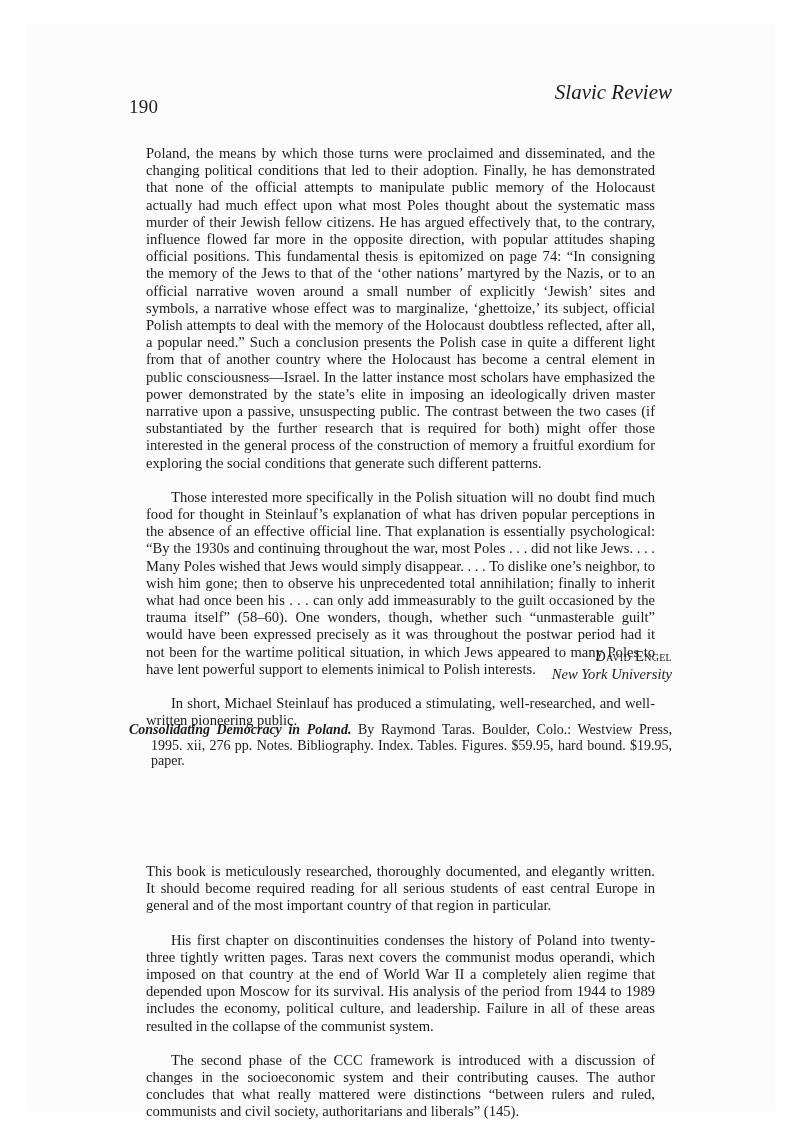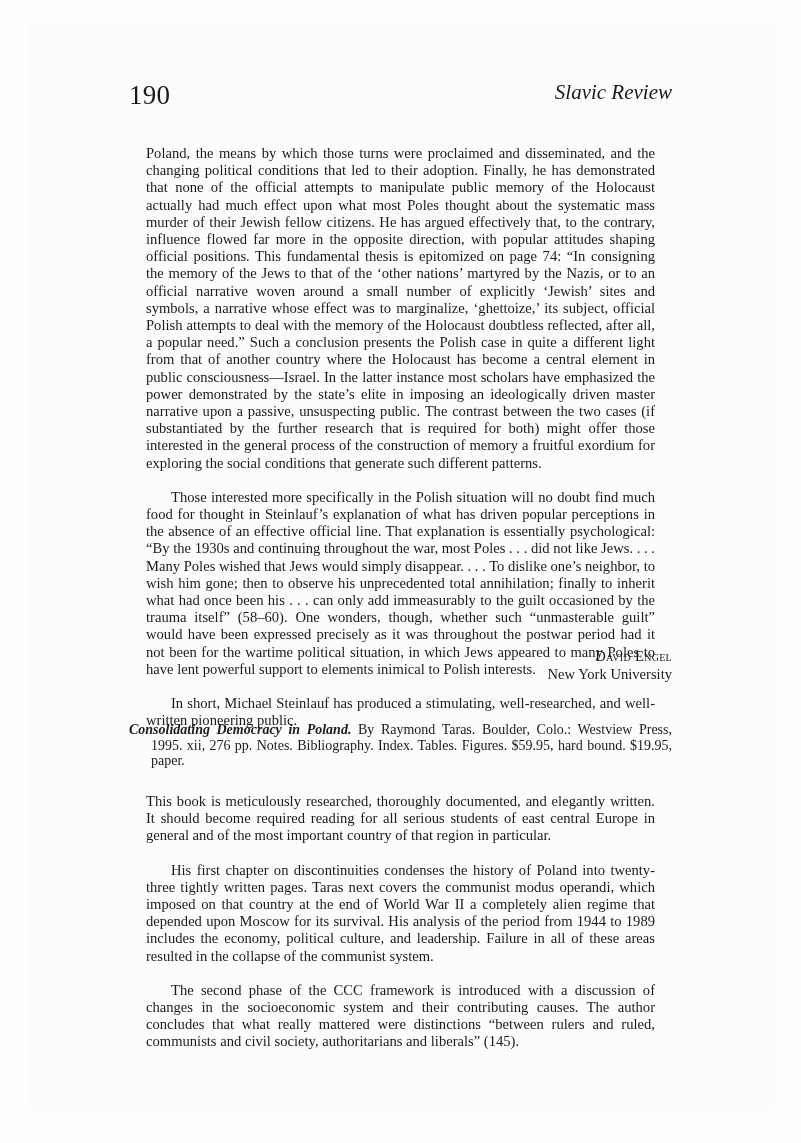--- a/index.html
+++ b/index.html
@@ -32,22 +32,22 @@
     .running-head {
       position: absolute;
       top: 80px;
       left: 0;
       width: 543px;
       height: 26px;
     }
     .page-number {
       position: absolute;
       left: 0;
-      top: 0;
-      font-size: 27px;
+      top: 16px;
+      font-size: 19px;
       letter-spacing: 0.2px;
     }
     .journal-title {
       position: absolute;
       right: 0;
       top: 0;
       font-size: 21px;
       font-style: italic;
     }
     .body-text {
@@ -72,38 +72,39 @@
       top: 648px;
       text-align: right;
       font-size: 14.6px;
       line-height: 17.5px;
     }
     .sig-name {
       font-variant: small-caps;
       letter-spacing: 0.3px;
     }
     .sig-affil {
+      font-style: italic;
     }
     .citation {
       position: absolute;
       left: 0;
       top: 722px;
       width: 543px;
       font-size: 14px;
       line-height: 15.6px;
       text-align: justify;
       padding-left: 22px;
       text-indent: -22px;
       box-sizing: border-box;
     }
     .citation .book-title {
       font-style: italic;
       font-weight: bold;
     }
-    .review2 { top: 776px; }
+    .review2 { top: 846px; }
   </style>
 </head>
 <body>
 
 <div class="scan"></div>
 
 <div class="page">
 
   <div class="running-head">
     <span class="page-number">190</span>

